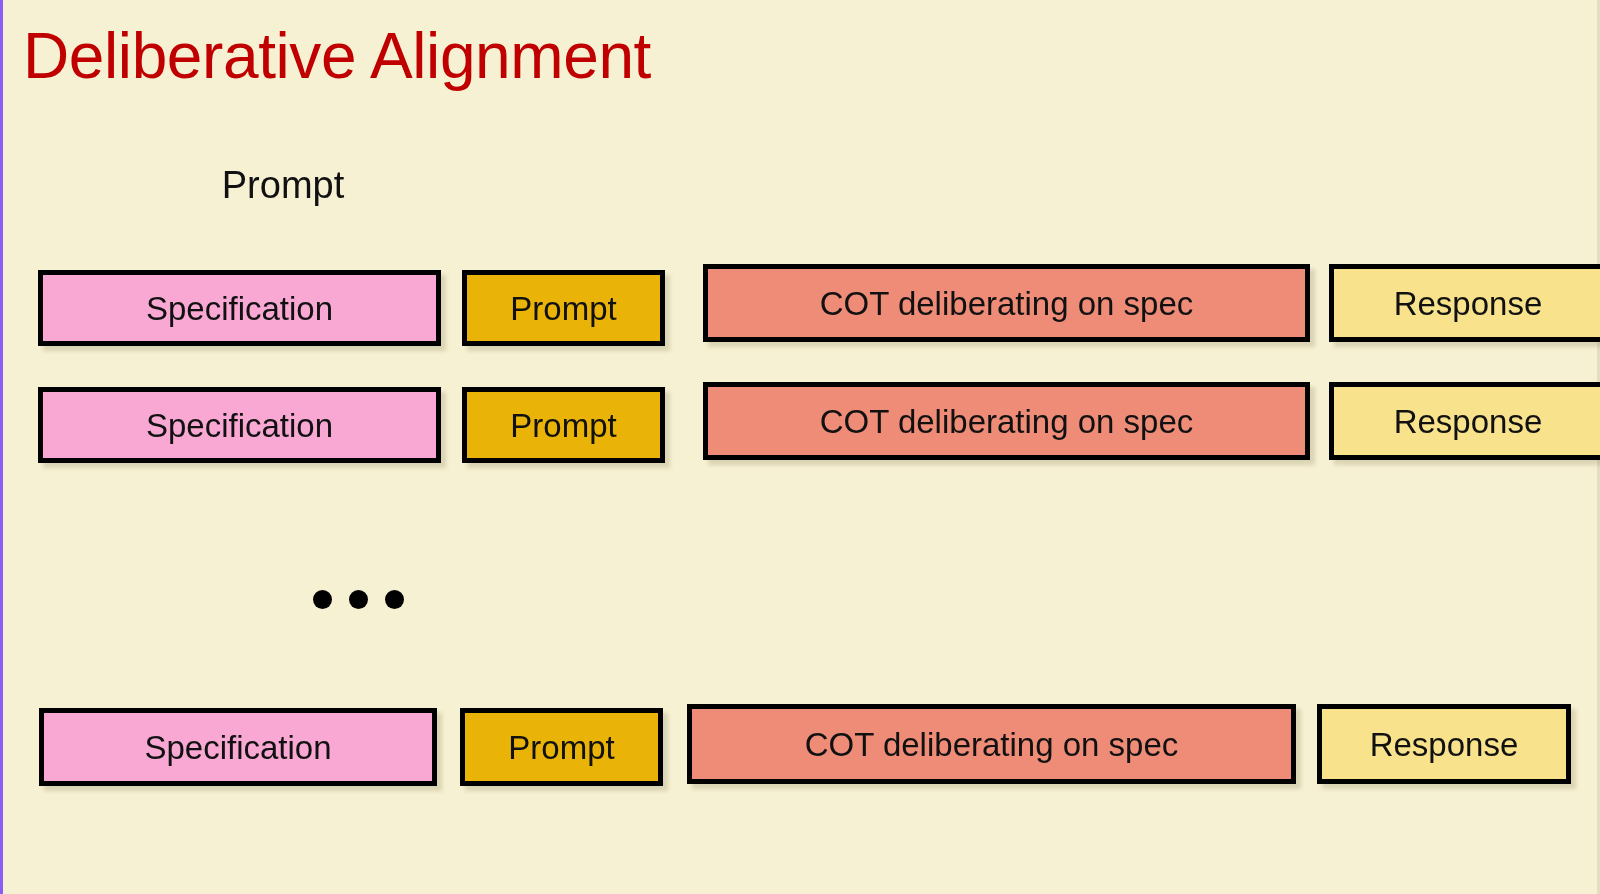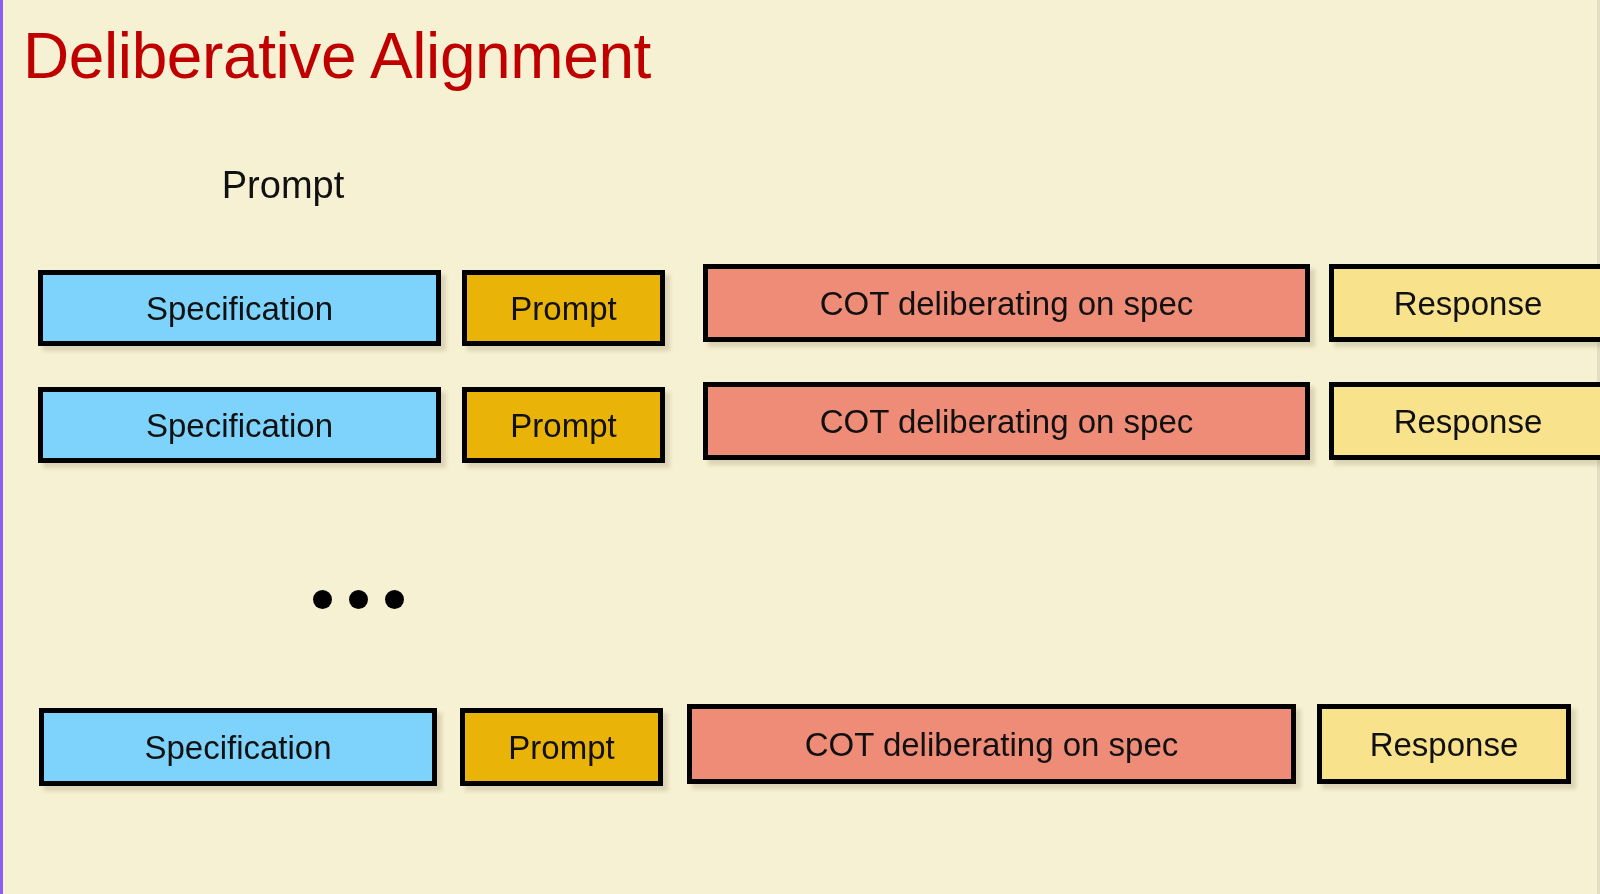--- a/index.html
+++ b/index.html
@@ -64,21 +64,21 @@
     border: 5px solid #000000;
     display: flex;
     align-items: center;
     justify-content: center;
     color: #111111;
     font-size: 33px;
     line-height: 1;
     white-space: nowrap;
     box-shadow: 5px 5px 4px rgba(120, 110, 70, 0.22);
   }
-  .box-spec { background: #7dd3fc; }
+  .box-spec { background: #f9a8d4; }
   .box-prompt { background: #eab308; }
   .box-cot  { background: #ef8c78; text-align: center; }
   .box-resp { background: #f8e28c; }
 
   
   #r1-spec   { left: 35px;   top: 270px; width: 403px; height: 76px; }
   #r1-prompt { left: 459px;  top: 270px; width: 203px; height: 76px; }
   #r1-cot    { left: 700px;  top: 264px; width: 607px; height: 78px; }
   #r1-resp   { left: 1326px; top: 264px; width: 278px; height: 78px; }
 

